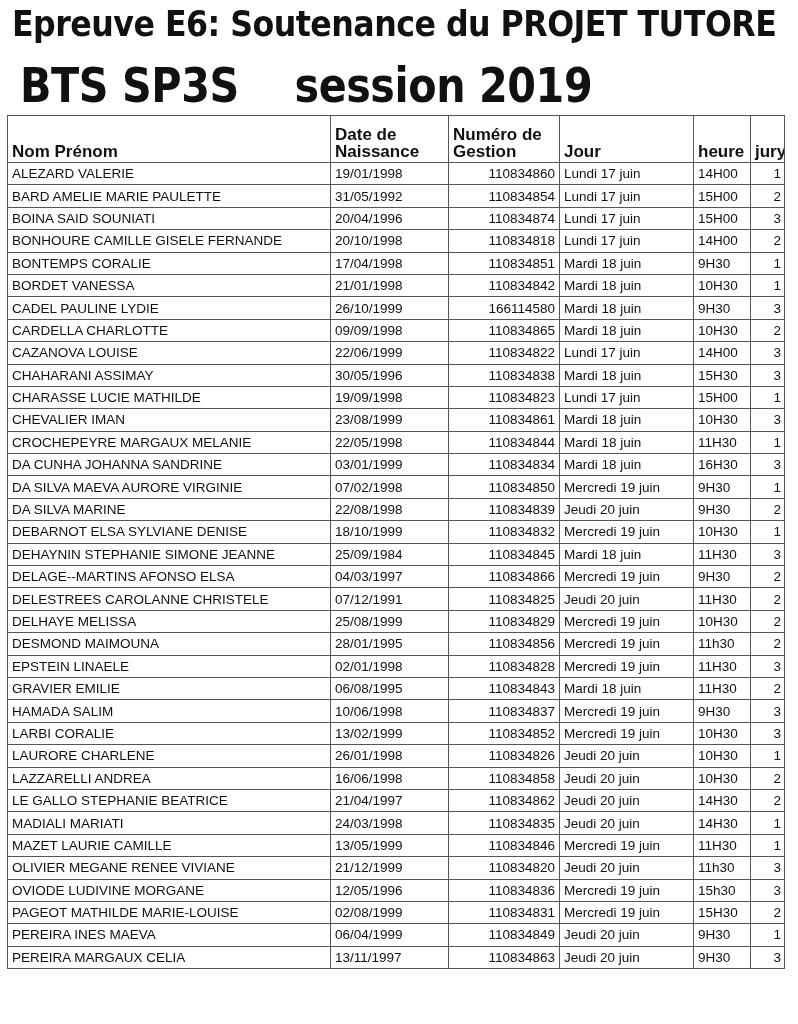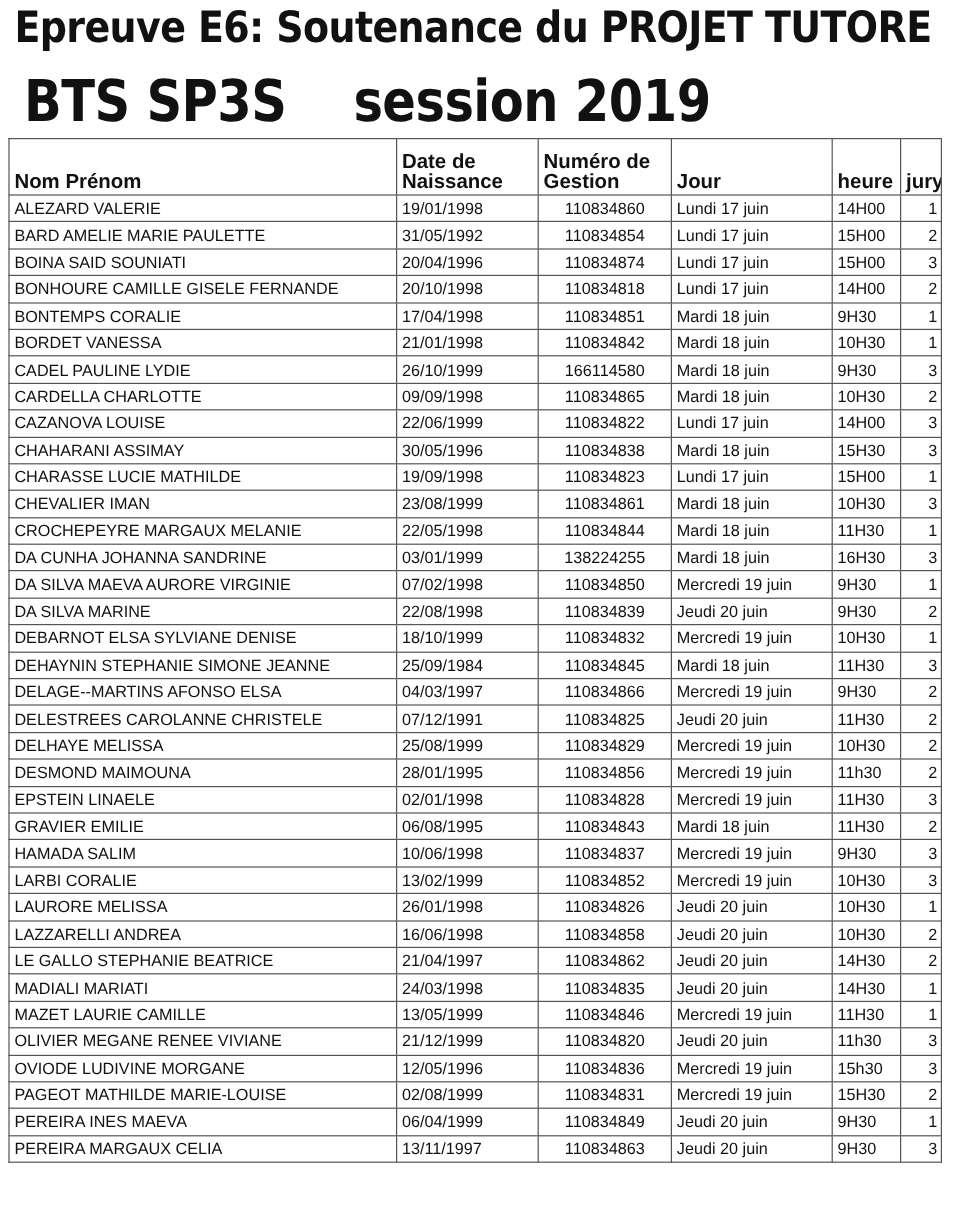--- a/index.html
+++ b/index.html
@@ -26,21 +26,21 @@
     }
     th, td {
       border: 1px solid #555; padding: 0 4px; white-space: nowrap; overflow: hidden;
     }
     th {
       height: 44px; vertical-align: bottom; text-align: left; font-weight: bold;
       font-size: 17px; line-height: 17px; padding-bottom: 2px;
     }
     td { height: 21.4px; line-height: 21px; }
     td.c-date { text-align: left; padding-right: 6px; }
-    td.c-num { text-align: center; }
+    td.c-num { text-align: right; }
     td.c-jury { text-align: right; padding-right: 3px; }
     col.w-name { width: 323px; }
     col.w-date { width: 118px; }
     col.w-num { width: 111px; }
     col.w-jour { width: 134px; }
     col.w-heure { width: 57px; }
     col.w-jury { width: 34px; }
   </style>
 </head>
 <body>
@@ -168,21 +168,21 @@
         <td class="c-name">CROCHEPEYRE MARGAUX MELANIE</td>
         <td class="c-date">22/05/1998</td>
         <td class="c-num">110834844</td>
         <td class="c-jour">Mardi 18 juin</td>
         <td class="c-heure">11H30</td>
         <td class="c-jury">1</td>
       </tr>
       <tr>
         <td class="c-name">DA CUNHA JOHANNA SANDRINE</td>
         <td class="c-date">03/01/1999</td>
-        <td class="c-num">138224255</td>
+        <td class="c-num">110834834</td>
         <td class="c-jour">Mardi 18 juin</td>
         <td class="c-heure">16H30</td>
         <td class="c-jury">3</td>
       </tr>
       <tr>
         <td class="c-name">DA SILVA MAEVA AURORE VIRGINIE</td>
         <td class="c-date">07/02/1998</td>
         <td class="c-num">110834850</td>
         <td class="c-jour">Mercredi 19 juin</td>
         <td class="c-heure">9H30</td>
@@ -270,21 +270,21 @@
       </tr>
       <tr>
         <td class="c-name">LARBI CORALIE</td>
         <td class="c-date">13/02/1999</td>
         <td class="c-num">110834852</td>
         <td class="c-jour">Mercredi 19 juin</td>
         <td class="c-heure">10H30</td>
         <td class="c-jury">3</td>
       </tr>
       <tr>
-        <td class="c-name">LAURORE MELISSA</td>
+        <td class="c-name">LAURORE CHARLENE</td>
         <td class="c-date">26/01/1998</td>
         <td class="c-num">110834826</td>
         <td class="c-jour">Jeudi 20 juin</td>
         <td class="c-heure">10H30</td>
         <td class="c-jury">1</td>
       </tr>
       <tr>
         <td class="c-name">LAZZARELLI ANDREA</td>
         <td class="c-date">16/06/1998</td>
         <td class="c-num">110834858</td>

